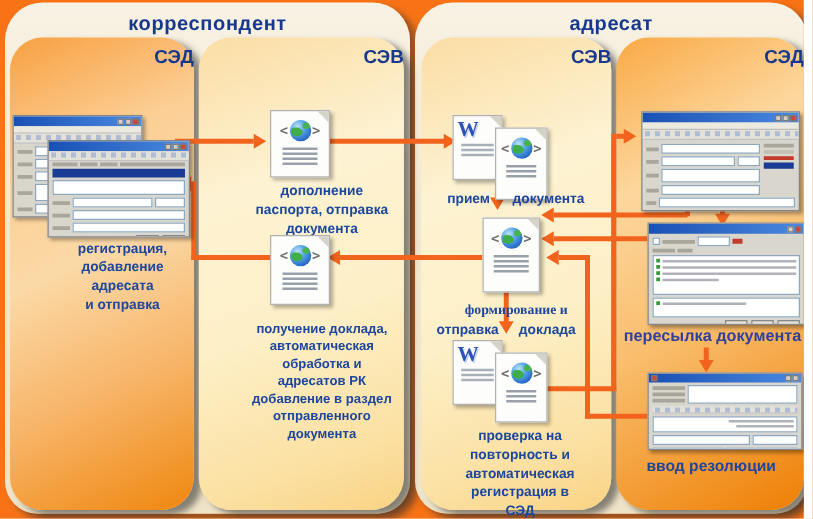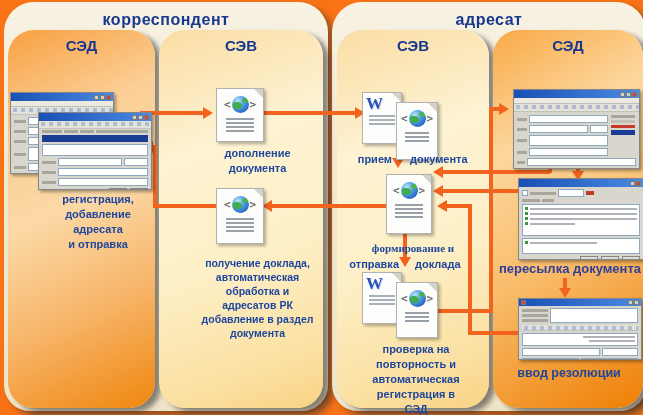--- a/index.html
+++ b/index.html
@@ -8,21 +8,21 @@
   .group{position:absolute;top:2px;height:409px;border-radius:30px 30px 26px 26px;
          background:linear-gradient(180deg,#f8f2e4 0%,#f2e9d2 40%,#efe4c8 100%);
          box-shadow:6px 5px 6px rgba(45,45,45,.5);}
   .group-title{position:absolute;top:9px;left:0;width:100%;text-align:center;
          color:#17388e;font-weight:bold;font-size:16px;letter-spacing:.5px;}
   .col{position:absolute;top:30px;height:378px;border-radius:26px;
          box-shadow:6px 4px 5px rgba(45,45,45,.55);}
   .col-sed-l{background:linear-gradient(155deg,#f8a041 0%,#fbcf96 26%,#fbd9a6 46%,#f7b468 72%,#ef870f 100%);}
   .col-sev{background:linear-gradient(160deg,#fbdda4 0%,#fdf2d2 30%,#fdf0c8 58%,#fbe0a2 86%,#f9d384 100%);}
   .col-sed-r{background:linear-gradient(150deg,#f9a945 0%,#fcd79e 28%,#f9bc6b 58%,#ee7f04 100%);}
-  .col-title{position:absolute;top:7px;left:0;width:100%;text-align:center;
+  .col-title{position:absolute;top:7px;left:0;width:100%;text-align:right;
          color:#17388e;font-weight:bold;font-size:15px;}
   .lab{position:absolute;color:#1d469e;font-weight:bold;font-size:11px;line-height:15px;text-align:center;}
   .lab .ln{display:block;margin-left:33px;}
   .lab-small{font-size:10.5px;line-height:14px;}
   .lab-forward{font-size:13px;color:#30409b;}
   .lab-res{font-size:12.5px;}
   
   .seg{position:absolute;background:#f2641e;}
   .head{position:absolute;width:0;height:0;border-style:solid;}
   .head-right{border-width:6px 0 6px 10px;border-color:transparent transparent transparent #f2641e;}
@@ -225,20 +225,21 @@
       </div>
     <div class="dlines">
         <i></i>
         <i></i>
         <i></i>
         <i></i>
       </div>
   </div>
   <div class="lab" style="left:159px;top:146px;width:164px;">
     <span class="ln">дополнение</span>
+    <span class="ln">паспорта, отправка</span>
     <span class="ln">документа</span>
   </div>
   <div class="doc" style="left:216px;top:188px;width:46px;height:54px;">
     <div class="globe-row">
         <span class="angle">&lt;</span>
         <span class="globe"></span>
         <span class="angle">&gt;</span>
       </div>
     <div class="dlines">
         <i></i>
@@ -246,20 +247,21 @@
         <i></i>
         <i></i>
       </div>
   </div>
   <div class="lab lab-small" style="left:159px;top:256px;width:164px;">
     <span class="ln">получение доклада,</span>
     <span class="ln">автоматическая</span>
     <span class="ln">обработка и</span>
     <span class="ln">адресатов РК</span>
     <span class="ln">добавление в раздел</span>
+    <span class="ln">отправленного</span>
     <span class="ln">документа</span>
   </div>
 
   <div class="doc" style="left:362px;top:92px;width:38px;height:50px;">
     <span class="wlogo">W</span>
     <div class="wlines">
         <i></i>
         <i></i>
         <i></i>
       </div>

